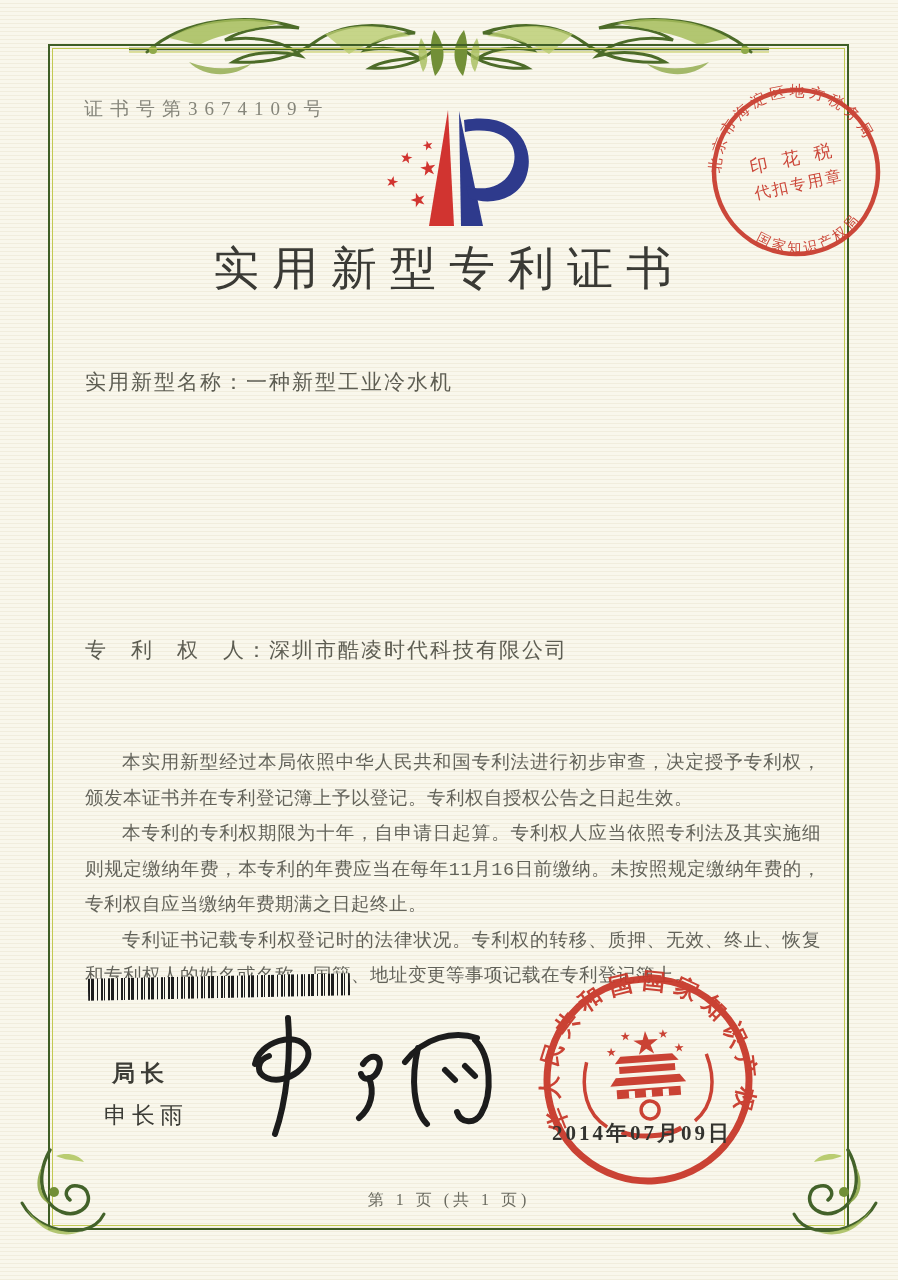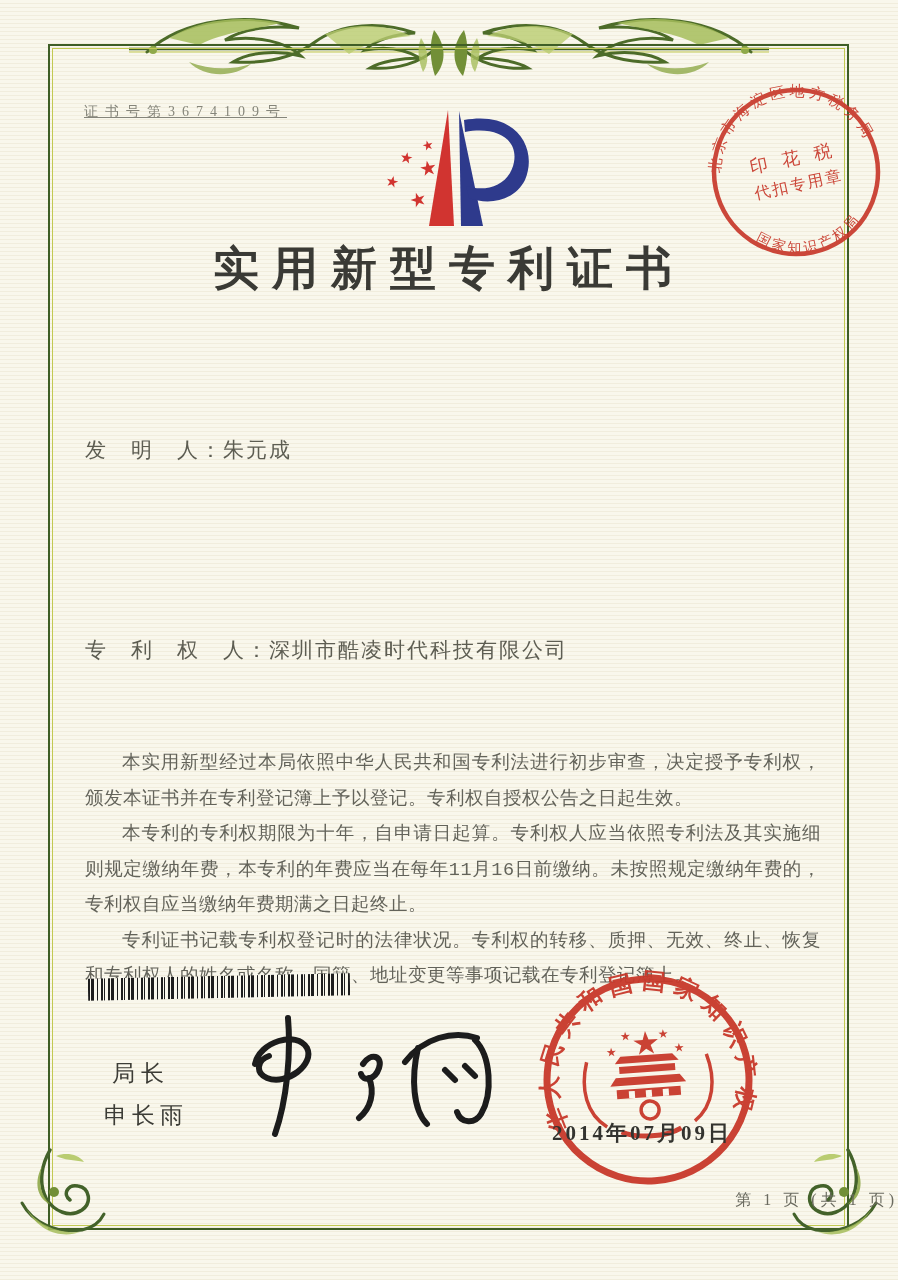--- a/index.html
+++ b/index.html
@@ -14,54 +14,54 @@
     background-image:repeating-linear-gradient(0deg, rgba(208,198,162,0.20) 0 1px, rgba(255,255,255,0) 1px 4px);
   }
   .frame{
     position:absolute;left:48px;top:44px;width:801px;height:1186px;
     border:2px solid #3f5e26;box-sizing:border-box;
   }
   .frame::after{
     content:"";position:absolute;inset:2px;border:1px solid #c2c952;
   }
   .cert-no{
-    position:absolute;left:84px;top:103px;
-    font-size:14px;color:#85857a;letter-spacing:7px;text-decoration:underline;
+    position:absolute;left:84px;top:96px;
+    font-size:19px;color:#85857a;letter-spacing:7px;
   }
   .title{
     position:absolute;left:0;top:238px;width:898px;margin:0;
-    text-align:center;font-size:46px;font-weight:700;color:#3a3a35;letter-spacing:13px;
+    text-align:center;font-size:46px;font-weight:400;color:#3a3a35;letter-spacing:13px;
   }
   .logo{position:absolute;left:330px;top:98px;}
   .tax-stamp{position:absolute;left:706px;top:82px;transform:rotate(-12deg);opacity:.92;}
   .field-row{position:absolute;left:85px;font-size:21px;color:#5d5d52;letter-spacing:2px;white-space:nowrap;}
   .f0{top:368px}.f1{top:436px}.f2{top:503px}.f3{top:570px}.f4{top:636px}.f5{top:704px}
   .paras{
     position:absolute;left:85px;top:746px;width:736px;
     font-size:18.5px;line-height:35.5px;color:#63635a;text-align:justify;letter-spacing:0.5px;
   }
   .paras p{margin:0;text-indent:2em;font-family:Liberation Mono, monospace;}
   .barcode{
     position:absolute;left:88px;top:976px;width:262px;height:22px;
     transform:rotate(-1.2deg);
     background:repeating-linear-gradient(90deg,
       #1d1d1d 0 2px,#f9f7ec 2px 3px,#1d1d1d 3px 6px,#f9f7ec 6px 9px,
       #1d1d1d 9px 10px,#f9f7ec 10px 13px,#1d1d1d 13px 15px,#f9f7ec 15px 16px,
       #1d1d1d 16px 17px,#f9f7ec 17px 20px);
   }
-  .director-title{position:absolute;left:112px;top:1058px;font-size:23px;color:#3c3c36;letter-spacing:6px;}
+  .director-title{position:absolute;left:112px;top:1058px;font-size:23px;color:#3c3c36;letter-spacing:6px;font-weight:bold;}
   .director-name{position:absolute;left:104px;top:1100px;font-size:23px;color:#3c3c36;letter-spacing:5px;}
   .signature{position:absolute;left:225px;top:1012px;}
   .office-seal{position:absolute;left:530px;top:962px;transform:rotate(-4deg);opacity:.95;}
   .issue-date{
     position:absolute;left:552px;top:1119px;
     font-size:21px;color:#33332f;letter-spacing:3px;font-weight:600;
   }
   .footer{
-    position:absolute;left:0;top:1190px;width:898px;text-align:right;
+    position:absolute;left:0;top:1190px;width:898px;text-align:center;
     font-size:16px;color:#6b6b60;letter-spacing:4px;
   }
   .ornament-top{position:absolute;left:129px;top:4px;}
   .corner-bl{position:absolute;left:12px;top:1148px;}
   .corner-br{position:absolute;left:791px;top:1148px;transform:scaleX(-1);}
 </style>
 </head>
 <body>
 
 <div class="page">
@@ -122,22 +122,22 @@
     </text>
     <text font-size="14" fill="#c8392b" letter-spacing="3">
       <textPath href="#taxBottom" startOffset="50%" text-anchor="middle">国家知识产权局</textPath>
     </text>
     <text x="90" y="82" font-size="18" fill="#c8392b" text-anchor="middle" letter-spacing="5">印 花 税</text>
     <text x="90" y="108" font-size="16" fill="#c8392b" text-anchor="middle" letter-spacing="2">代扣专用章</text>
   </svg>
 
   <h1 class="title">实用新型专利证书</h1>
 
-  <div class="field-row f1">
-    <span>发　明　人：</span><span>朱元成</span>
+  <div class="field-row f0">
+    <span>实用新型名称：</span><span>一种新型工业冷水机</span>
   </div>
   <div class="field-row f4">
     <span>专　利　权　人：</span><span>深圳市酷凌时代科技有限公司</span>
   </div>
 
   <div class="paras">
     <p>本实用新型经过本局依照中华人民共和国专利法进行初步审查，决定授予专利权，颁发本证书并在专利登记簿上予以登记。专利权自授权公告之日起生效。</p>
     <p>本专利的专利权期限为十年，自申请日起算。专利权人应当依照专利法及其实施细则规定缴纳年费，本专利的年费应当在每年11月16日前缴纳。未按照规定缴纳年费的，专利权自应当缴纳年费期满之日起终止。</p>
     <p>专利证书记载专利权登记时的法律状况。专利权的转移、质押、无效、终止、恢复和专利权人的姓名或名称、国籍、地址变更等事项记载在专利登记簿上。</p>
   </div>

